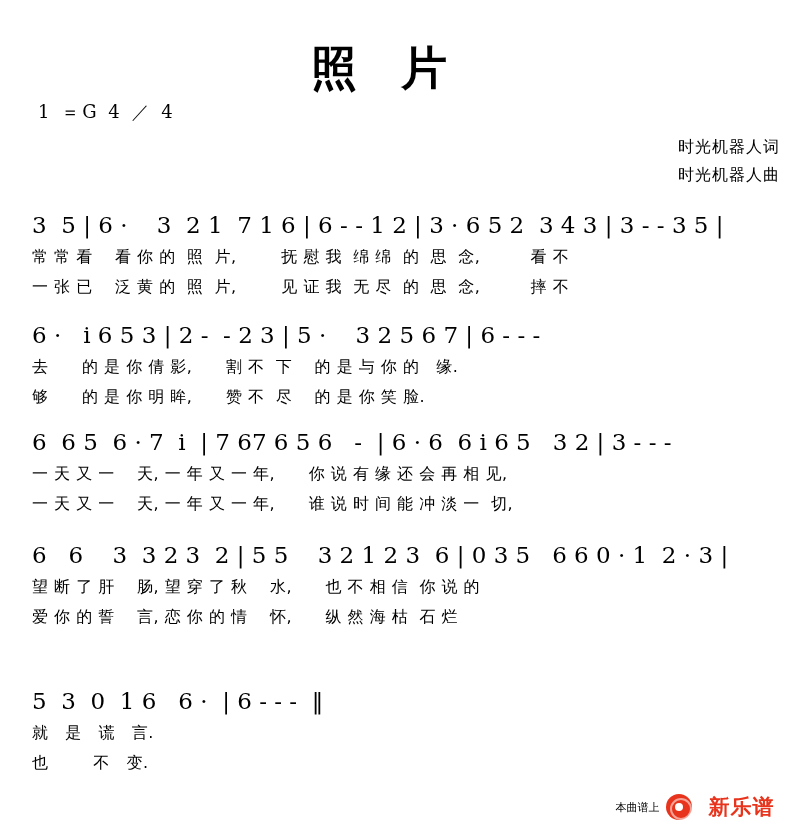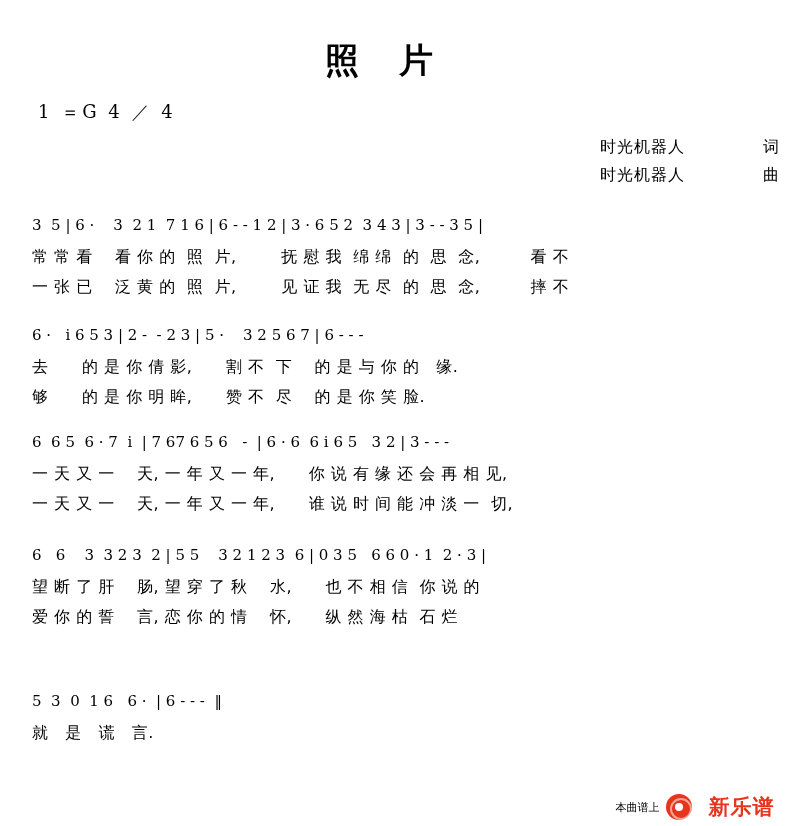--- a/index.html
+++ b/index.html
@@ -19,21 +19,21 @@
     position: relative;
     width: 790px;
     height: 826px;
   }
   .title {
     position: absolute;
     top: 38px;
     left: 0;
     width: 772px;
     text-align: center;
-    font-size: 34px;
+    font-size: 46px;
     letter-spacing: 14px;
     font-family: "DejaVu Serif", serif;
     font-weight: 600;
   }
   .key-sig {
     position: absolute;
     top: 100px;
     left: 38px;
     font-size: 18px;
     font-family: "DejaVu Serif", serif;
@@ -43,33 +43,33 @@
     position: absolute;
     top: 133px;
     left: 600px;
     width: 180px;
     font-size: 16px;
     font-family: "DejaVu Sans", sans-serif;
     line-height: 28px;
   }
   .credit-row {
     display: flex;
-    justify-content: space-between;
+    justify-content: flex-end;
   }
   .credit-name { letter-spacing: 1px; }
   .credit-role { letter-spacing: 1px; }
 
   .system {
     position: absolute;
     left: 32px;
     width: 730px;
   }
   .notes-line {
     font-family: "DejaVu Serif", serif;
-    font-size: 15px;
+    font-size: 23px;
     letter-spacing: 0px;
     white-space: pre;
     height: 34px;
     line-height: 34px;
   }
   .lyric-line {
     font-family: "DejaVu Sans", sans-serif;
     font-size: 16px;
     white-space: pre;
     height: 30px;
@@ -170,20 +170,21 @@
 
   <div class="system" style="top:538px;">
     <div class="notes-line">6   6    3  3 2 3  2 | 5 5    3 2 1 2 3  6 | 0 3 5   6 6 0 · 1  2 · 3 |</div>
     <div class="lyric-line">望 断 了 肝    肠, 望 穿 了 秋    水,      也 不 相 信  你 说 的</div>
     <div class="lyric-line">爱 你 的 誓    言, 恋 你 的 情    怀,      纵 然 海 枯  石 烂</div>
   </div>
 
   <div class="system" style="top:676px;margin-top:8px;">
     <div class="notes-line">5  3  0  1 6   6 ·  | 6 - - -  ‖</div>
     <div class="lyric-line">就   是   谎   言.</div>
+    <div class="lyric-line">也        不   变.</div>
   </div>
 
   <div class="footer">
     <span class="footer-text">本曲谱上</span>
     <span class="logo">
       <span class="logo-disc"></span>
       <span class="logo-text">新乐谱</span>
     </span>
   </div>
 

